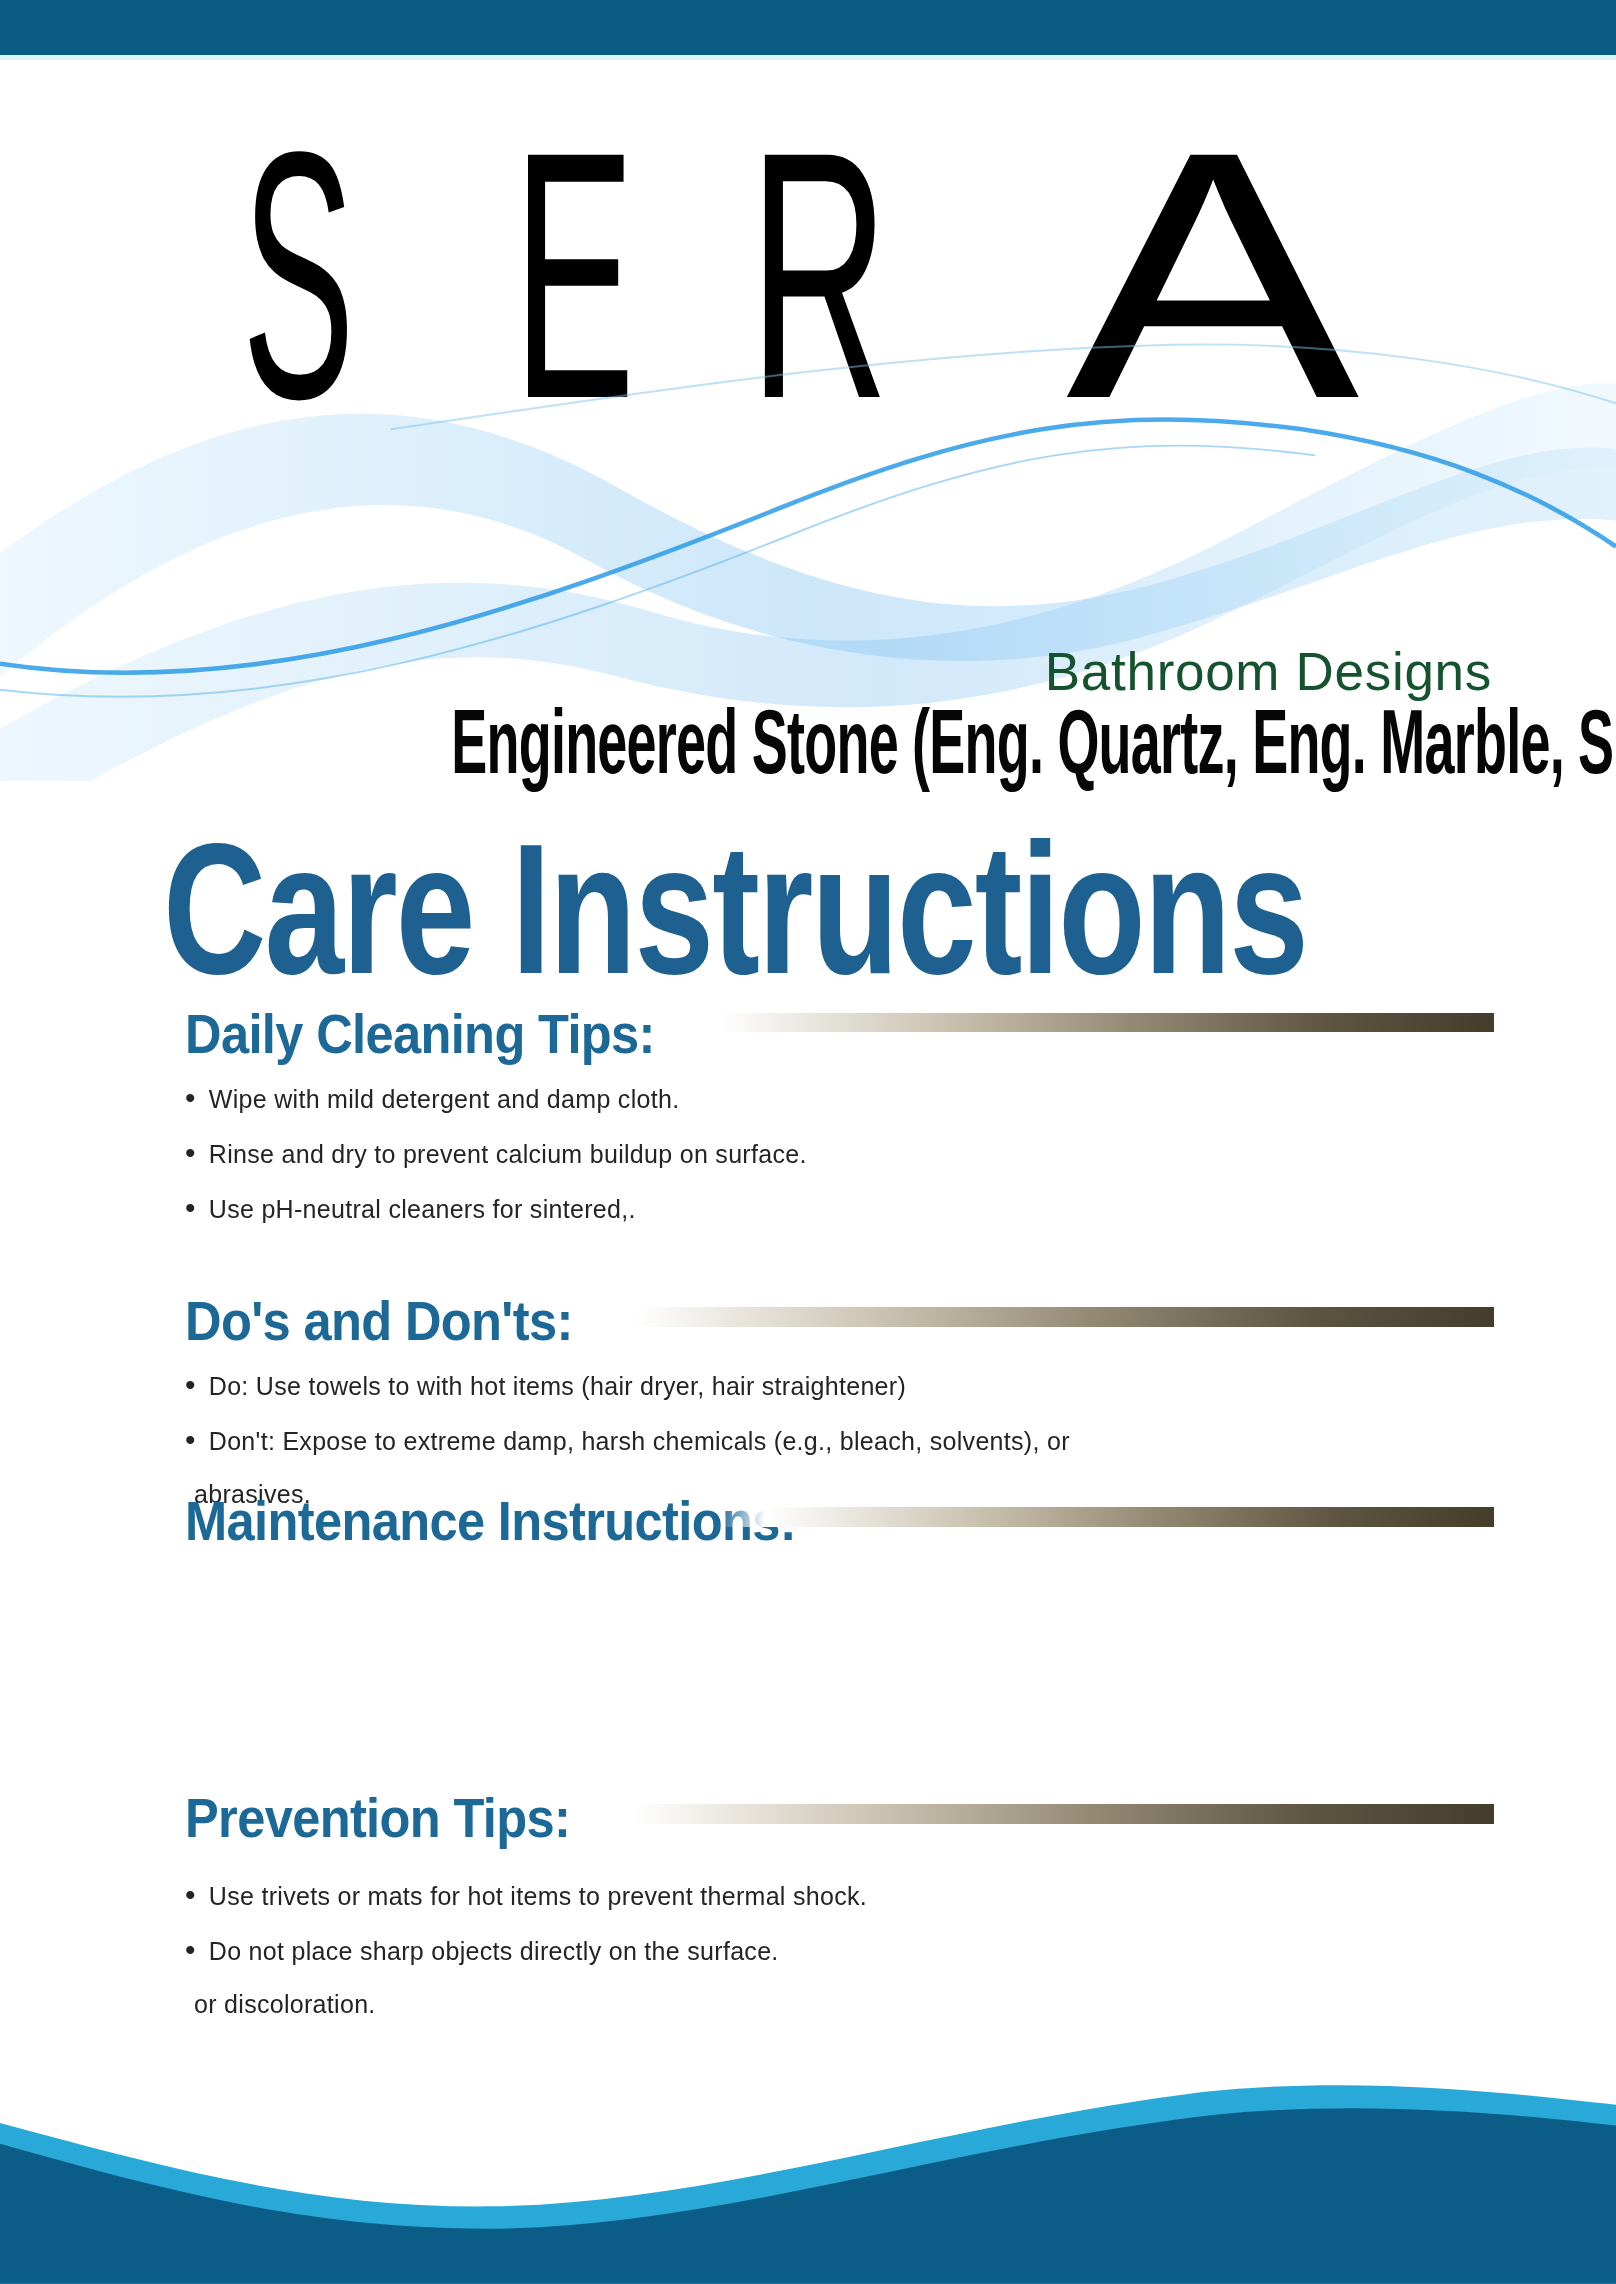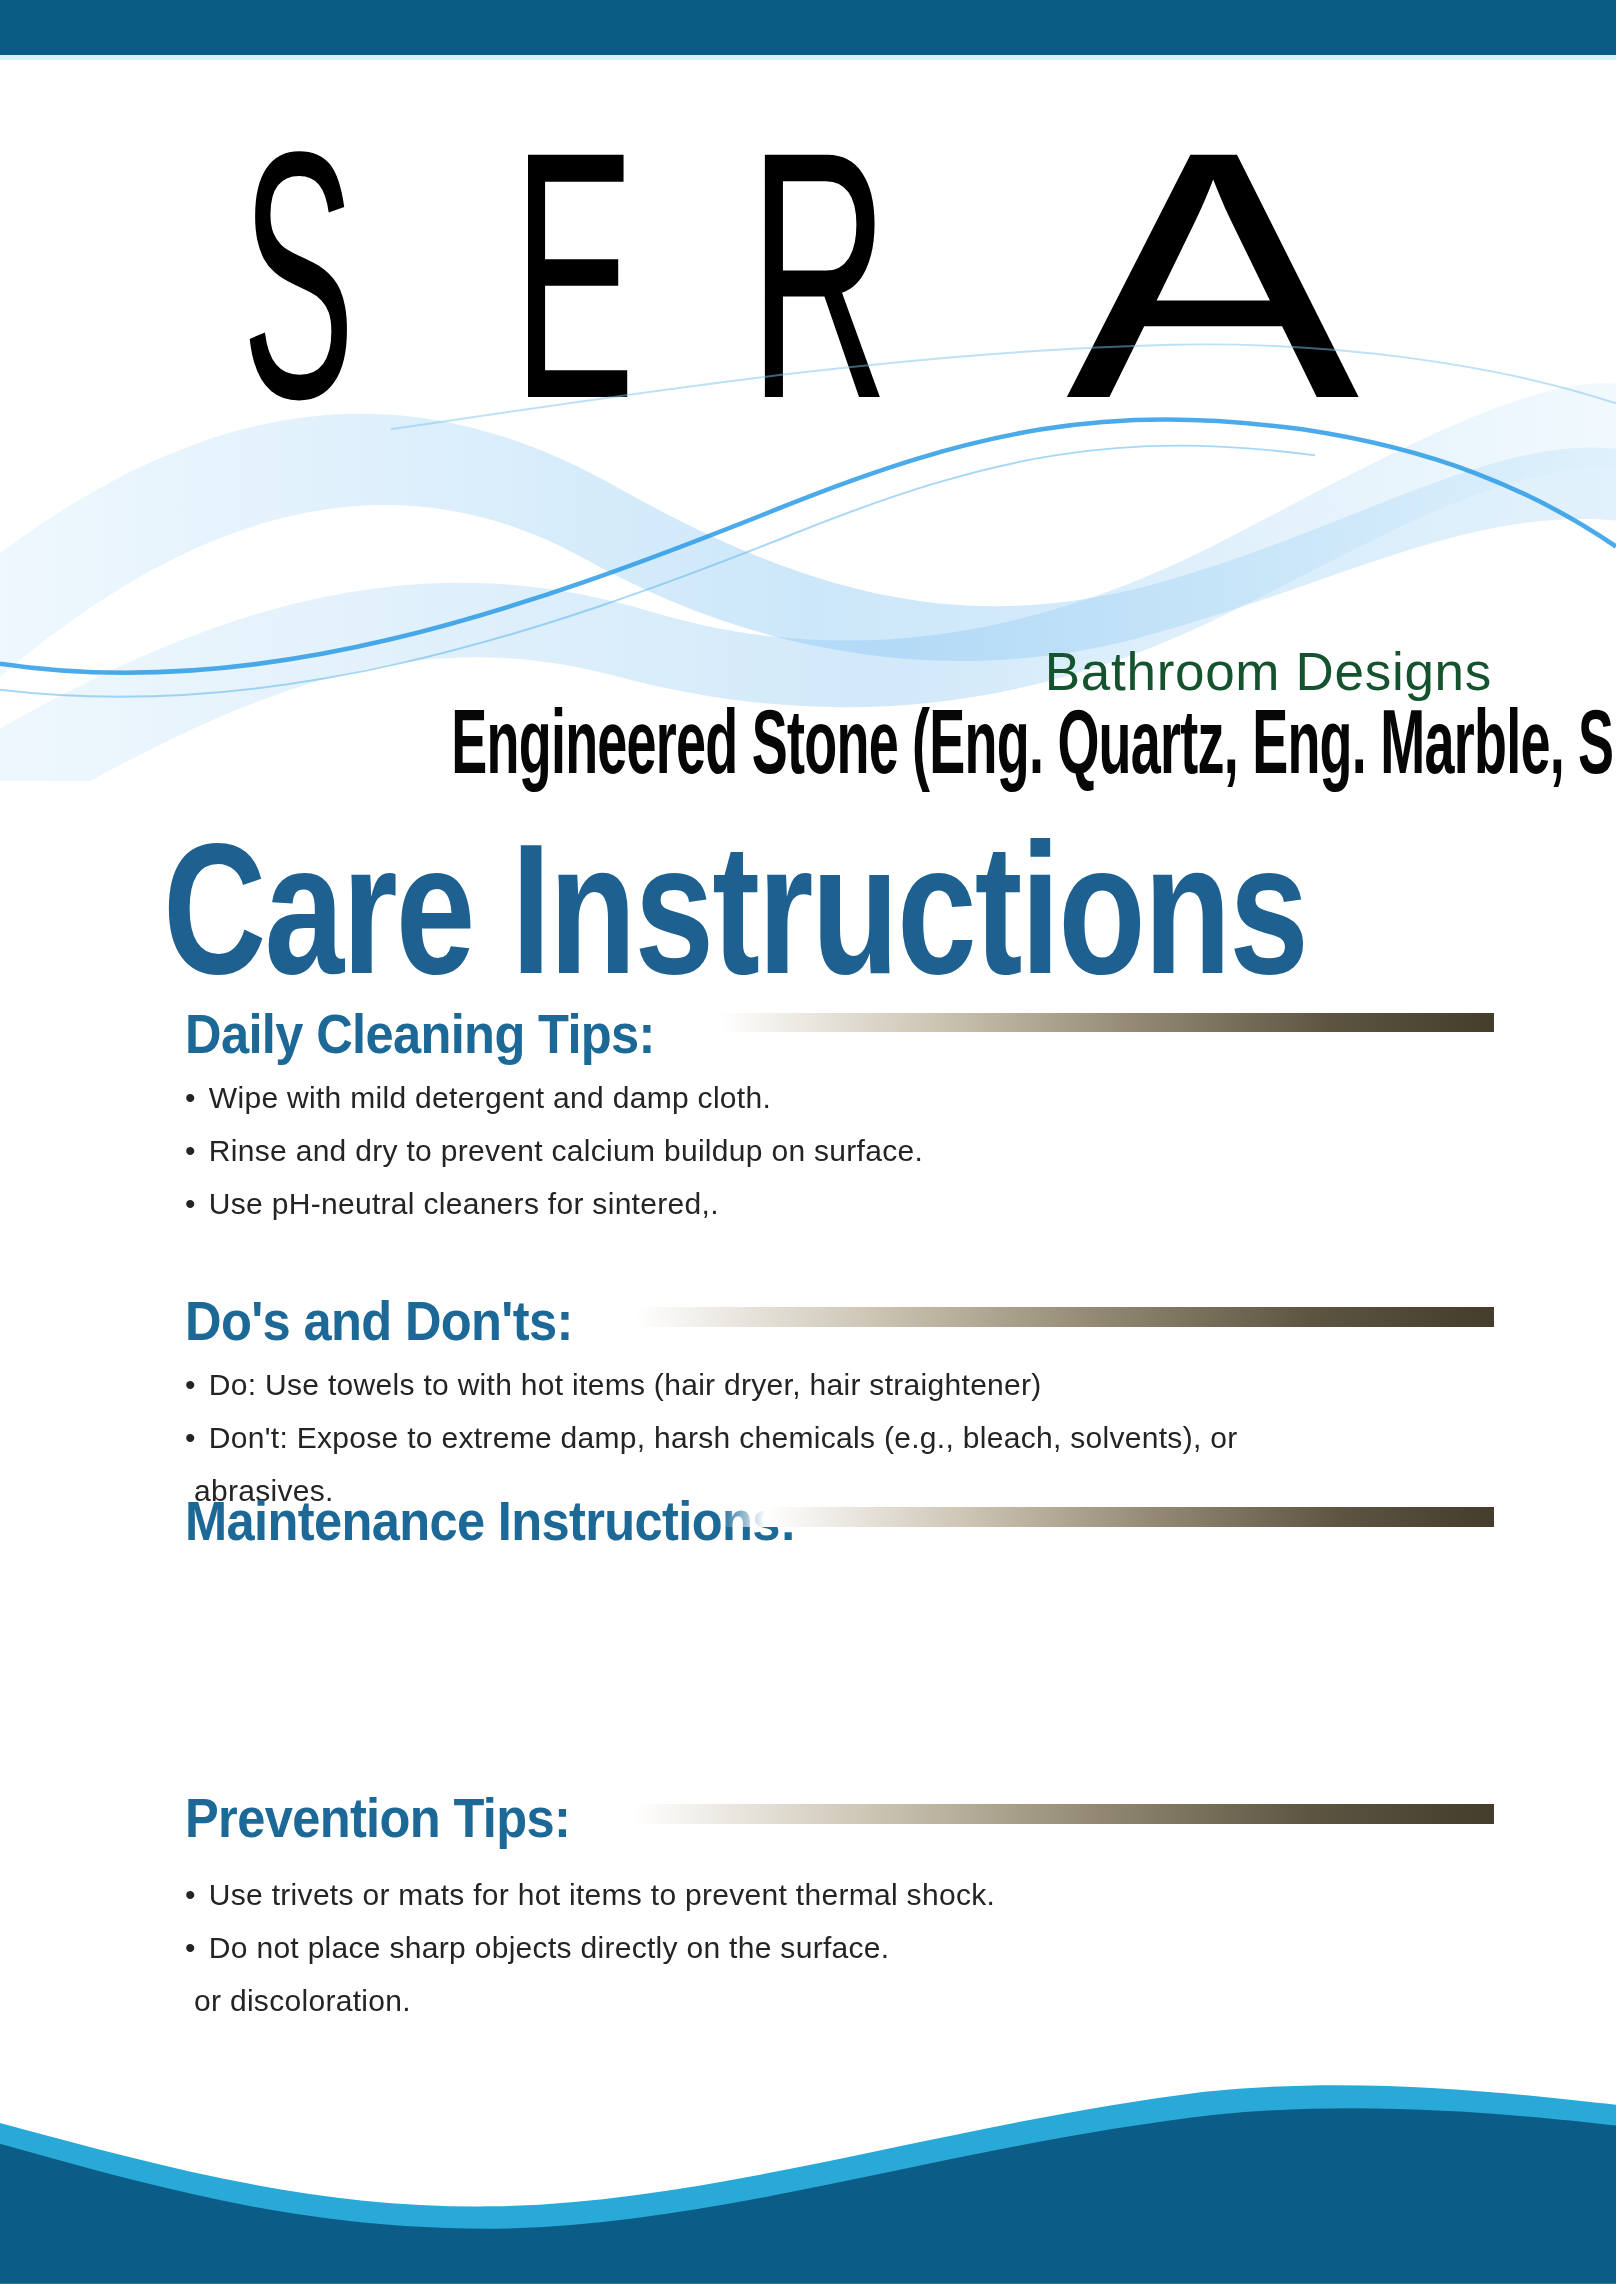--- a/index.html
+++ b/index.html
@@ -68,21 +68,21 @@
   .grad-bar{
     flex:1;height:19.5px;margin-left:-26px;position:relative;top:-3.9px;
     background:linear-gradient(90deg,rgba(255,255,255,0) 0%,#ffffff 6%,#cdc5b4 32%,#948a74 56%,#5d5542 80%,#443d2c 100%);
   }
   .sec-daily .grad-bar{top:-11.7px;}
   .sec-maint .grad-bar{margin-left:-130px;}
 
   ul.lines{list-style:none;margin:3.9px 0 0 0;padding:0;}
   .sec-prev ul.lines{margin-top:17px;}
   ul.lines li{
-    font-size:30px;line-height:53px;color:#242424;letter-spacing:0.3px;
+    font-size:25px;line-height:53px;color:#242424;letter-spacing:0.3px;
   }
   ul.lines li.b::before{content:"•";margin-right:13px;font-size:30px;color:#242424;}
   ul.lines li.cont{padding-left:9px;}
 </style>
 </head>
 <body>
 
 <div class="page">
 
   <div class="top-bar"></div>

